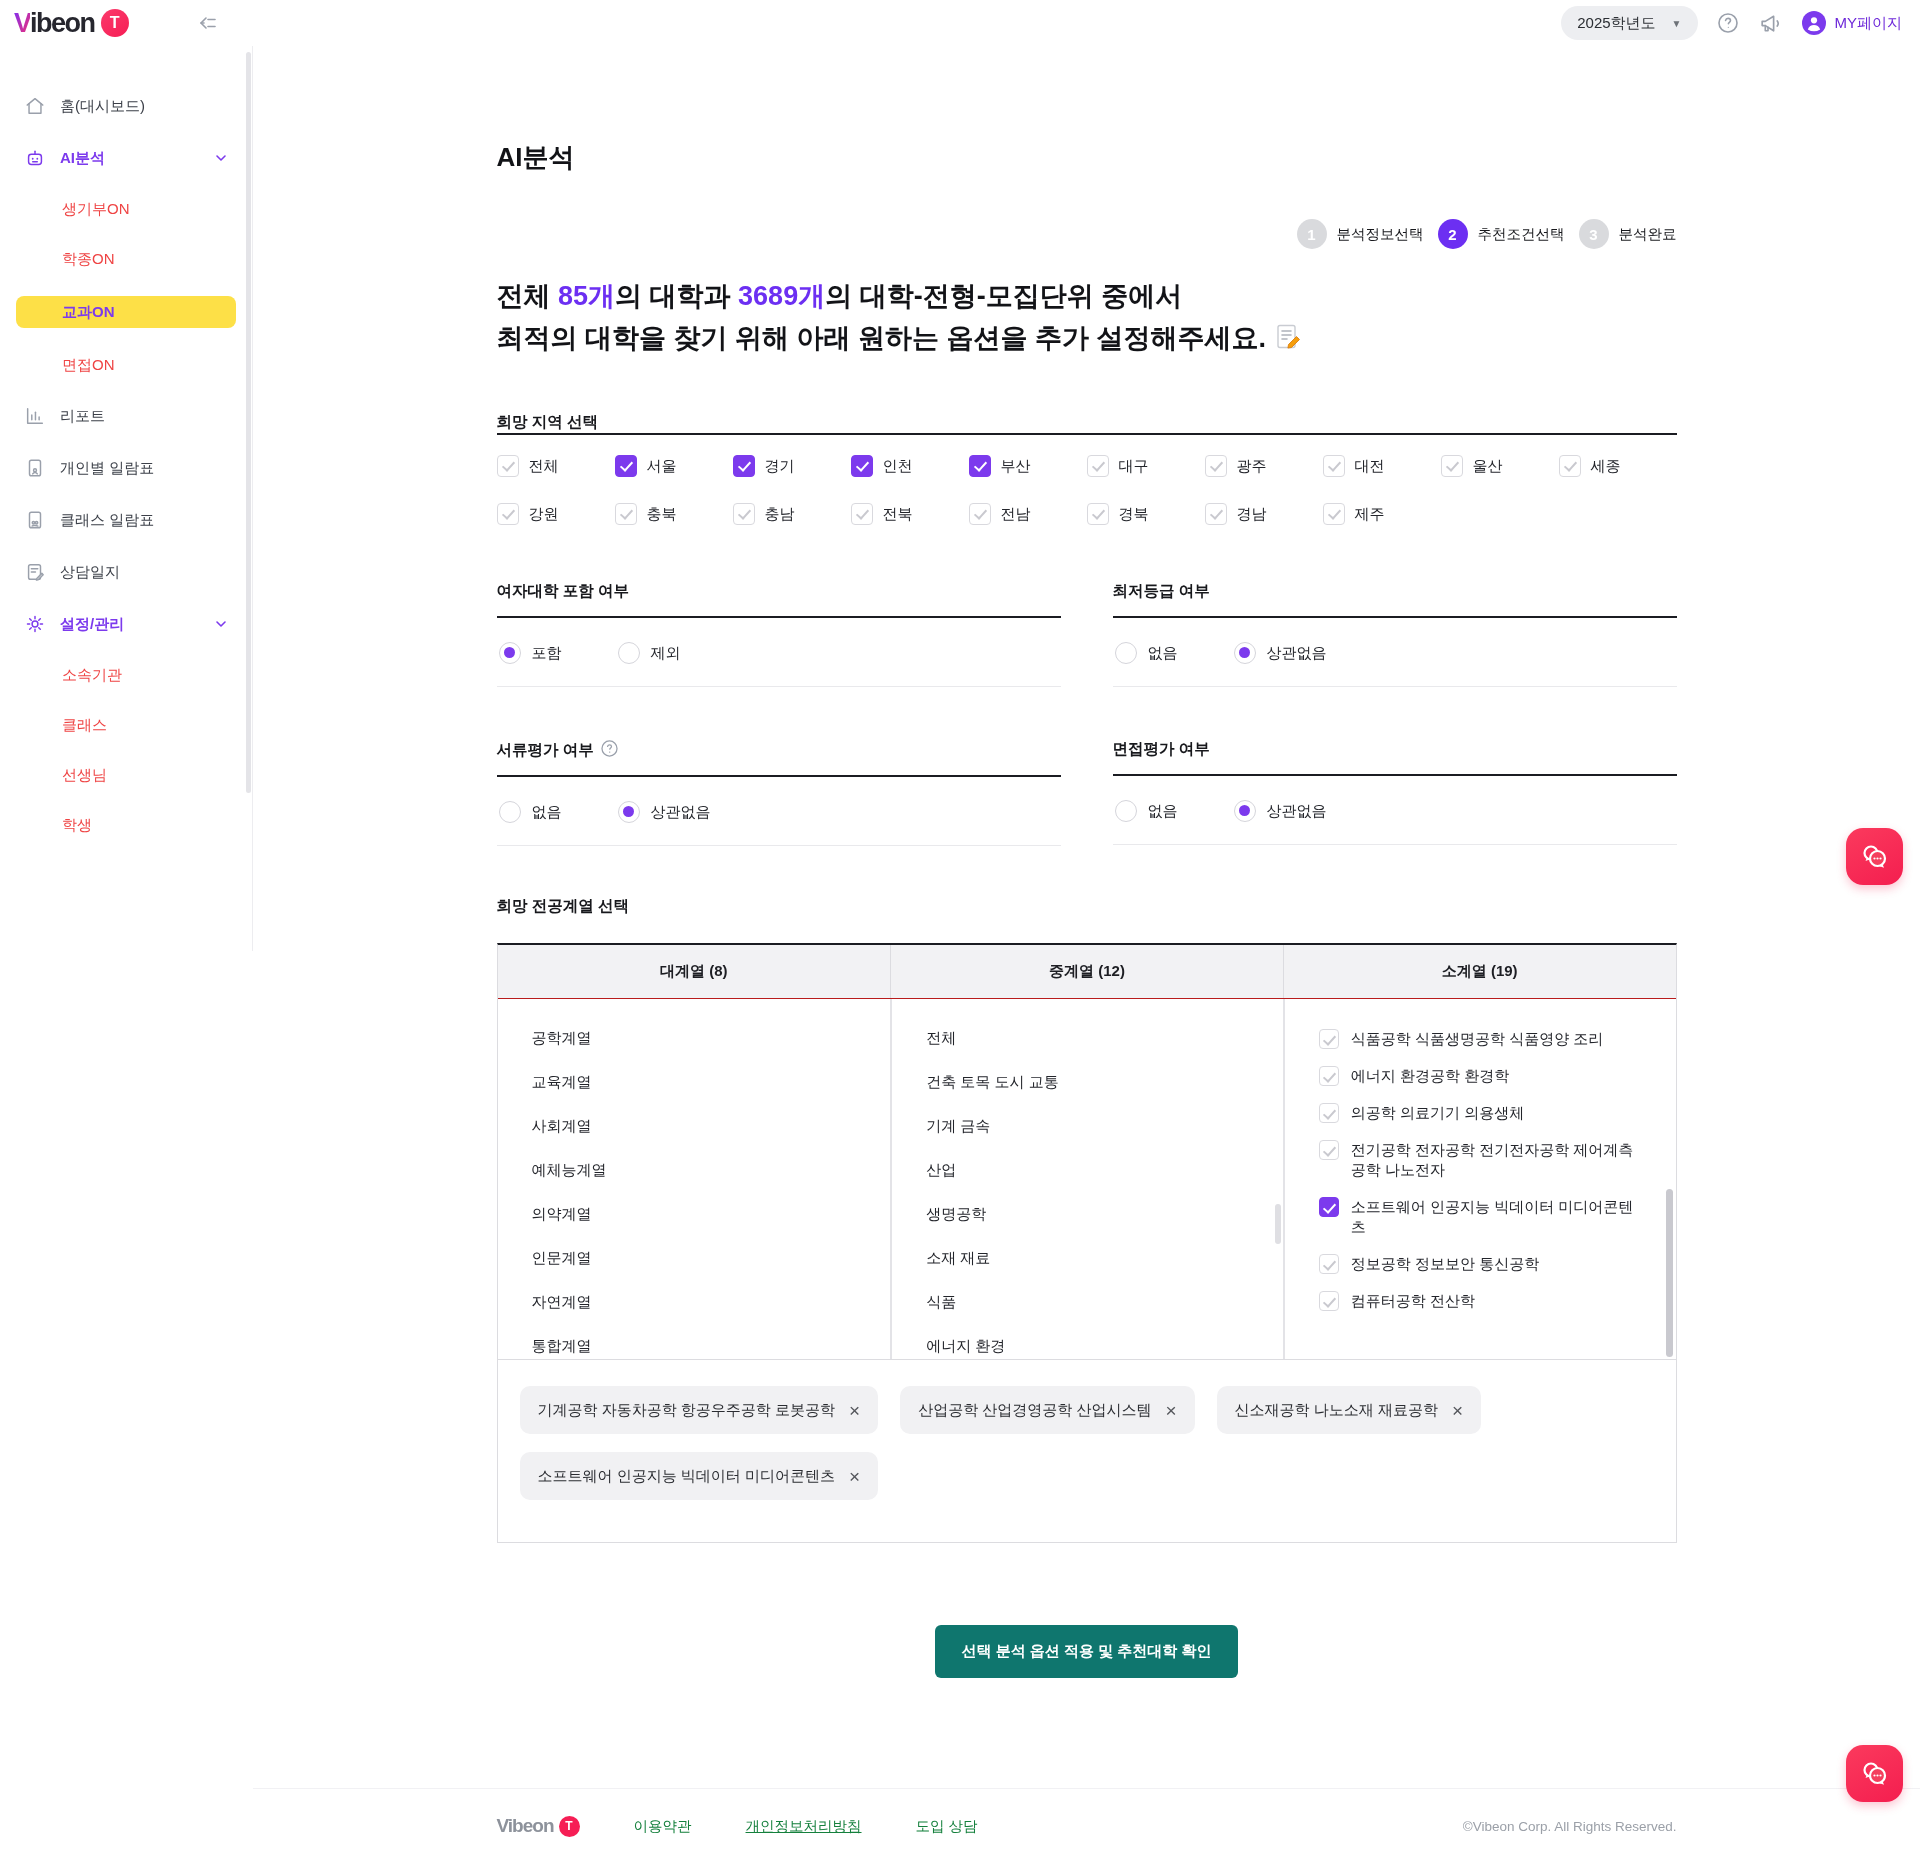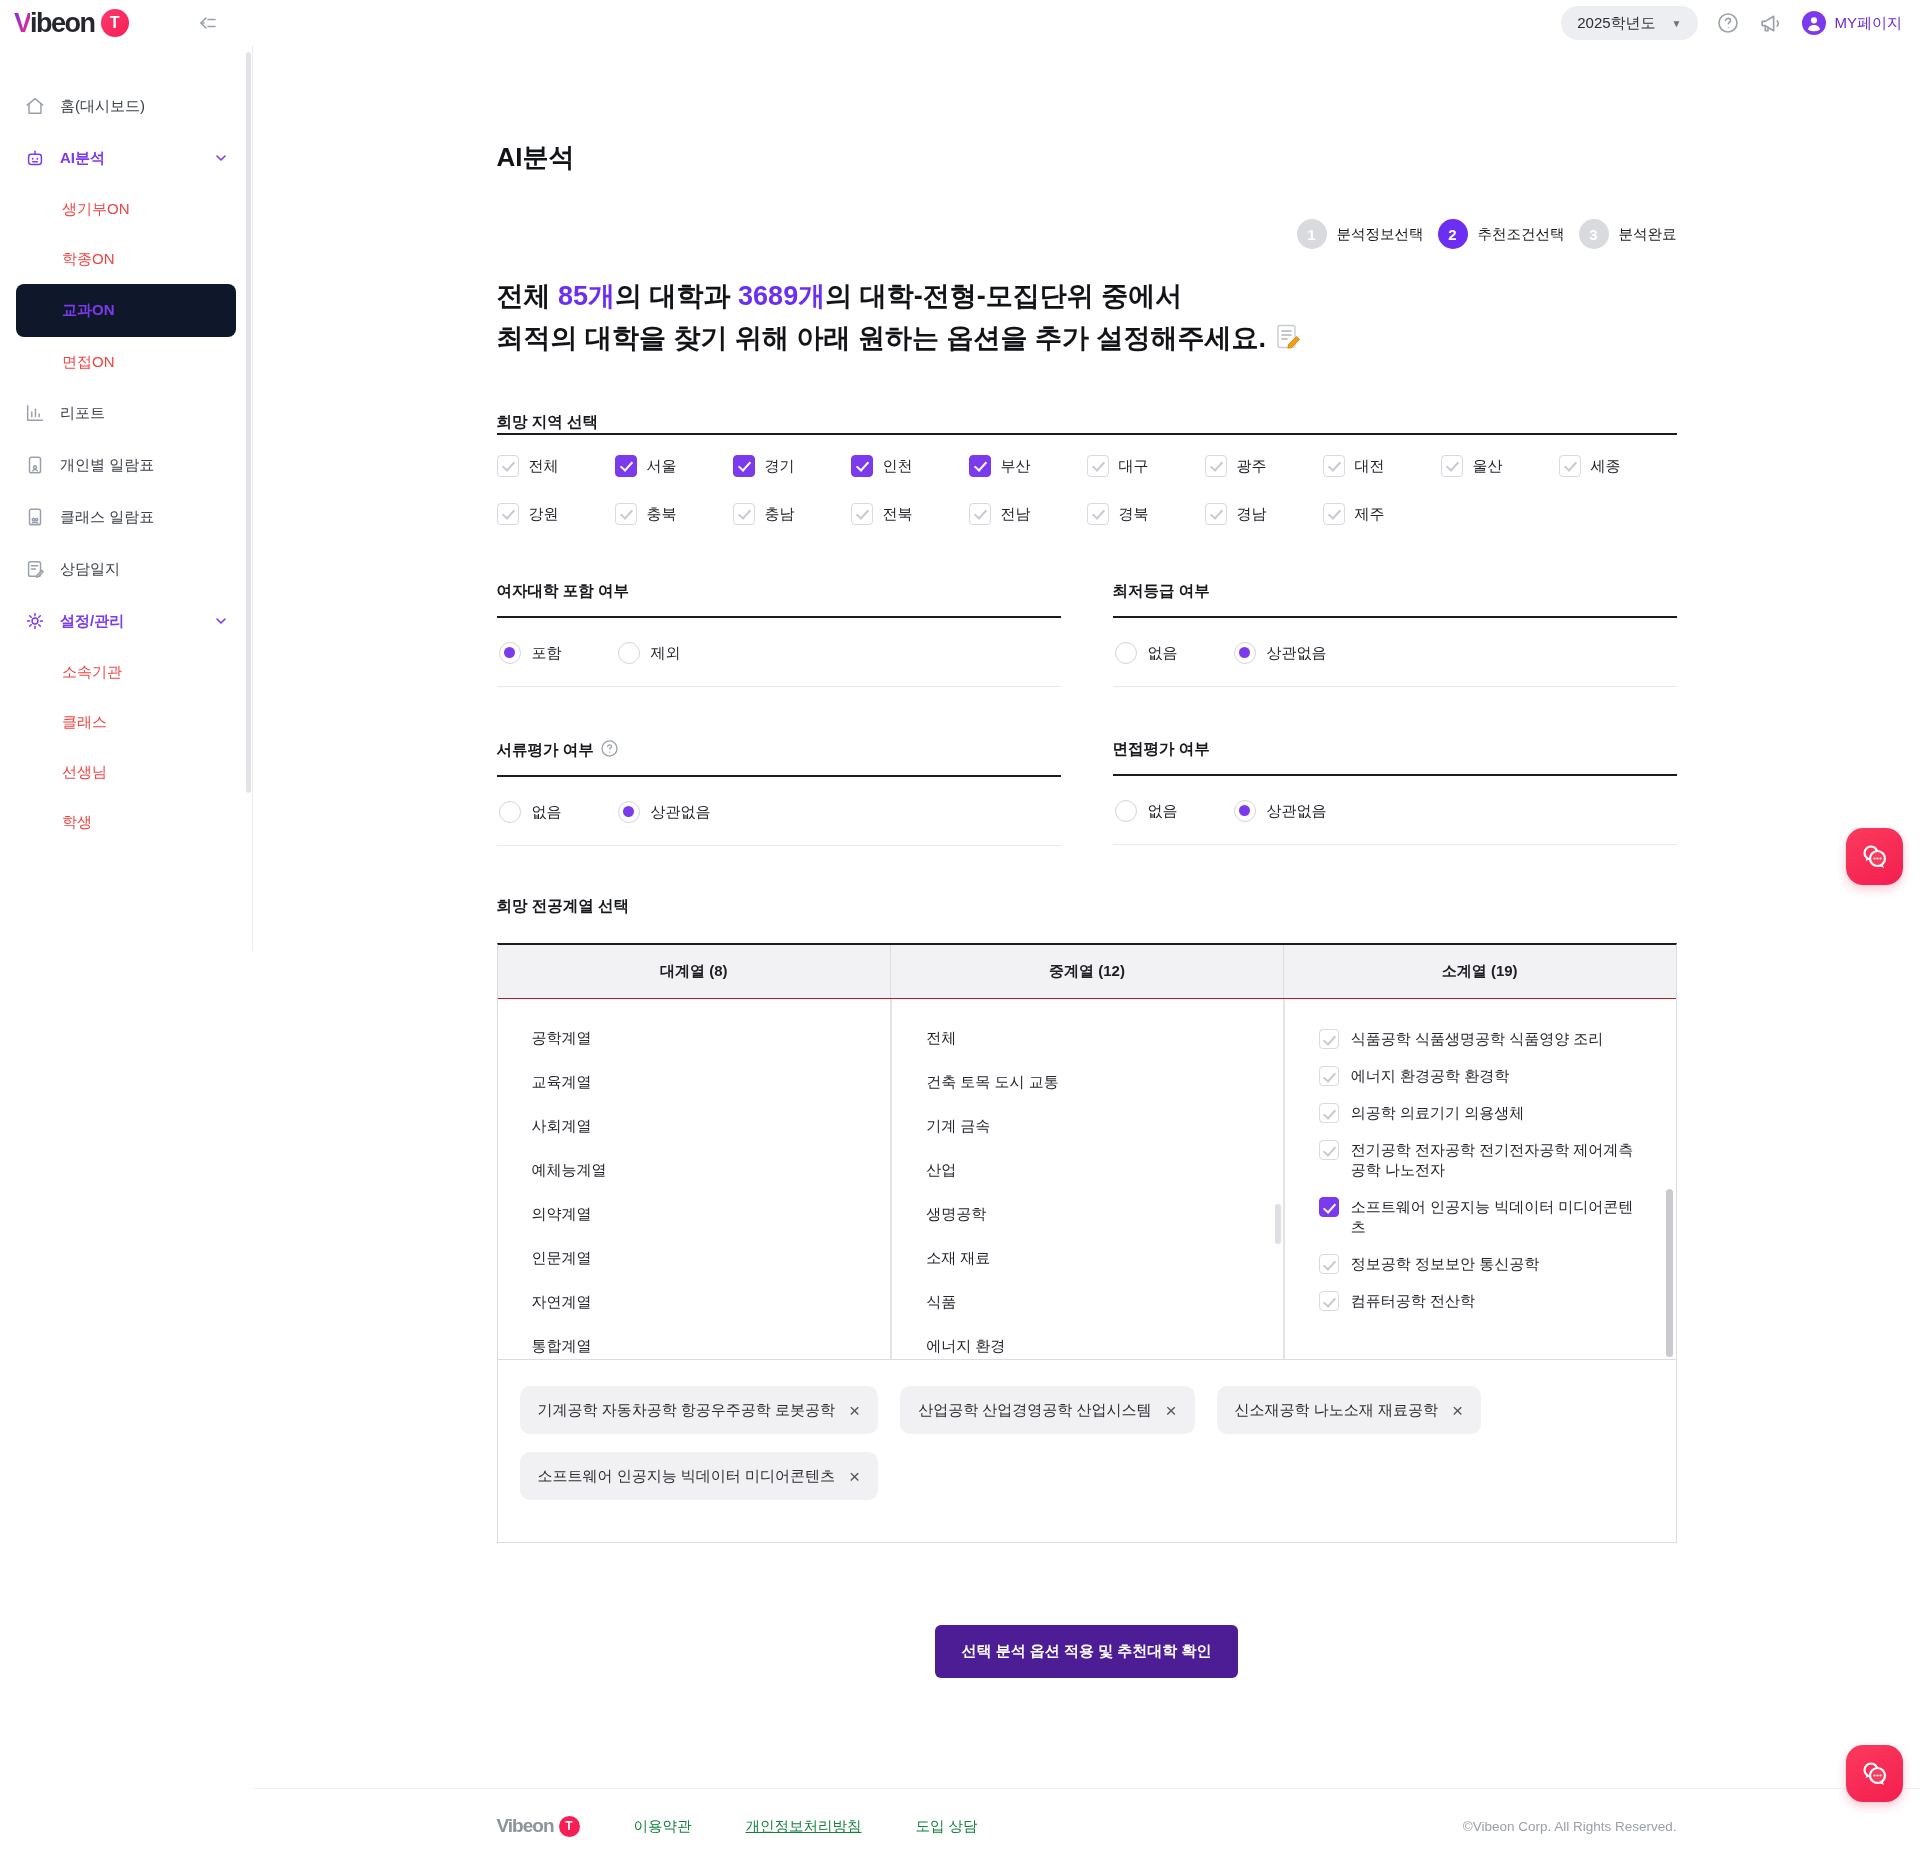--- a/index.html
+++ b/index.html
@@ -23,21 +23,21 @@
 
   
   .shell { display:flex; }
   .sidebar { width:253px; min-width:253px; height:905px; border-right:1px solid #ededf0; position:relative; padding-top:34px; }
   .sb-thumb { position:absolute; right:1px; top:6px; width:5px; height:741px; background:#e4e4e8; border-radius:3px; }
   .sb-item { display:flex; align-items:center; gap:14px; height:52px; padding:0 24px; font-size:15px; color:#3c4049; cursor:pointer; }
   .sb-item .sb-ico { width:22px; display:flex; justify-content:center; }
   .sb-item.level2 { padding-left:62px; height:50px; color:#ef4444; }
   .sb-item.active-parent { color:#7c3aed; font-weight:700; }
   .sb-item .chev { margin-left:auto; display:flex; }
-  .sb-item.current { background:#0f172a; border-radius:8px; margin:0 16px; padding-left:46px; color:#7c3aed; font-weight:700; height:53px; }
+  .sb-item.current { background:#fde047; border-radius:8px; margin:12px 16px; padding-left:46px; color:#7c3aed; font-weight:700; height:32px; }
   svg.ico { stroke:#9aa0ab; fill:none; stroke-width:1.6; stroke-linecap:round; stroke-linejoin:round; }
   svg.ico.purple { stroke:#7c3aed; }
 
   
   .main { flex:1; }
   .content { width:1180px; margin:0 auto; }
   .page-title { margin-top:94px; font-size:26px; font-weight:800; color:#121317; }
 
   .steps { margin-top:44px; display:flex; justify-content:flex-end; align-items:center; gap:14px; }
   .step { display:flex; align-items:center; gap:10px; }
@@ -89,21 +89,21 @@
   .mt-col .check-row .cb { margin-top:0; }
   .mt-col3-thumb { position:absolute; right:2px; top:190px; width:7px; height:168px; background:#c9c9cf; border-radius:4px; }
   .mt-col2-thumb { position:absolute; right:2px; top:205px; width:6px; height:40px; background:#dfdfe3; border-radius:3px; }
   .tag-zone { min-height:182px; padding:26px 22px; display:flex; flex-wrap:wrap; gap:18px 22px; align-content:flex-start; }
   .tag { background:#f1f1f3; border-radius:10px; padding:0 18px; height:48px; display:flex; align-items:center; gap:14px;
     font-size:15px; color:#2a2c31; }
   .tag .x { font-size:19px; color:#55575c; cursor:pointer; line-height:1; }
 
   
   .cta-row { margin-top:82px; display:flex; justify-content:center; }
-  .cta-btn { background:#4c1d95; color:#fff; border:none; border-radius:6px; height:53px; padding:0 26px;
+  .cta-btn { background:#0f766e; color:#fff; border:none; border-radius:6px; height:53px; padding:0 26px;
     font-size:15px; font-weight:700; font-family:inherit; cursor:pointer; }
 
   
   .footer { margin-top:110px; border-top:1px solid #f1f1f4; padding:26px 0 30px; }
   .footer-inner { width:1180px; margin:0 auto; display:flex; align-items:center; gap:54px; }
   .flogo { display:flex; align-items:center; gap:5px; }
   .flogo-word { font-size:19px; font-weight:800; letter-spacing:-1px; color:#8d929b; }
   .flogo-badge { width:21px; height:21px; border-radius:50%; background:#f61e55; color:#fff; font-weight:800; font-size:12px;
     display:flex; align-items:center; justify-content:center; }
   .f-link { font-size:14.5px; color:#15803d; cursor:pointer; }

